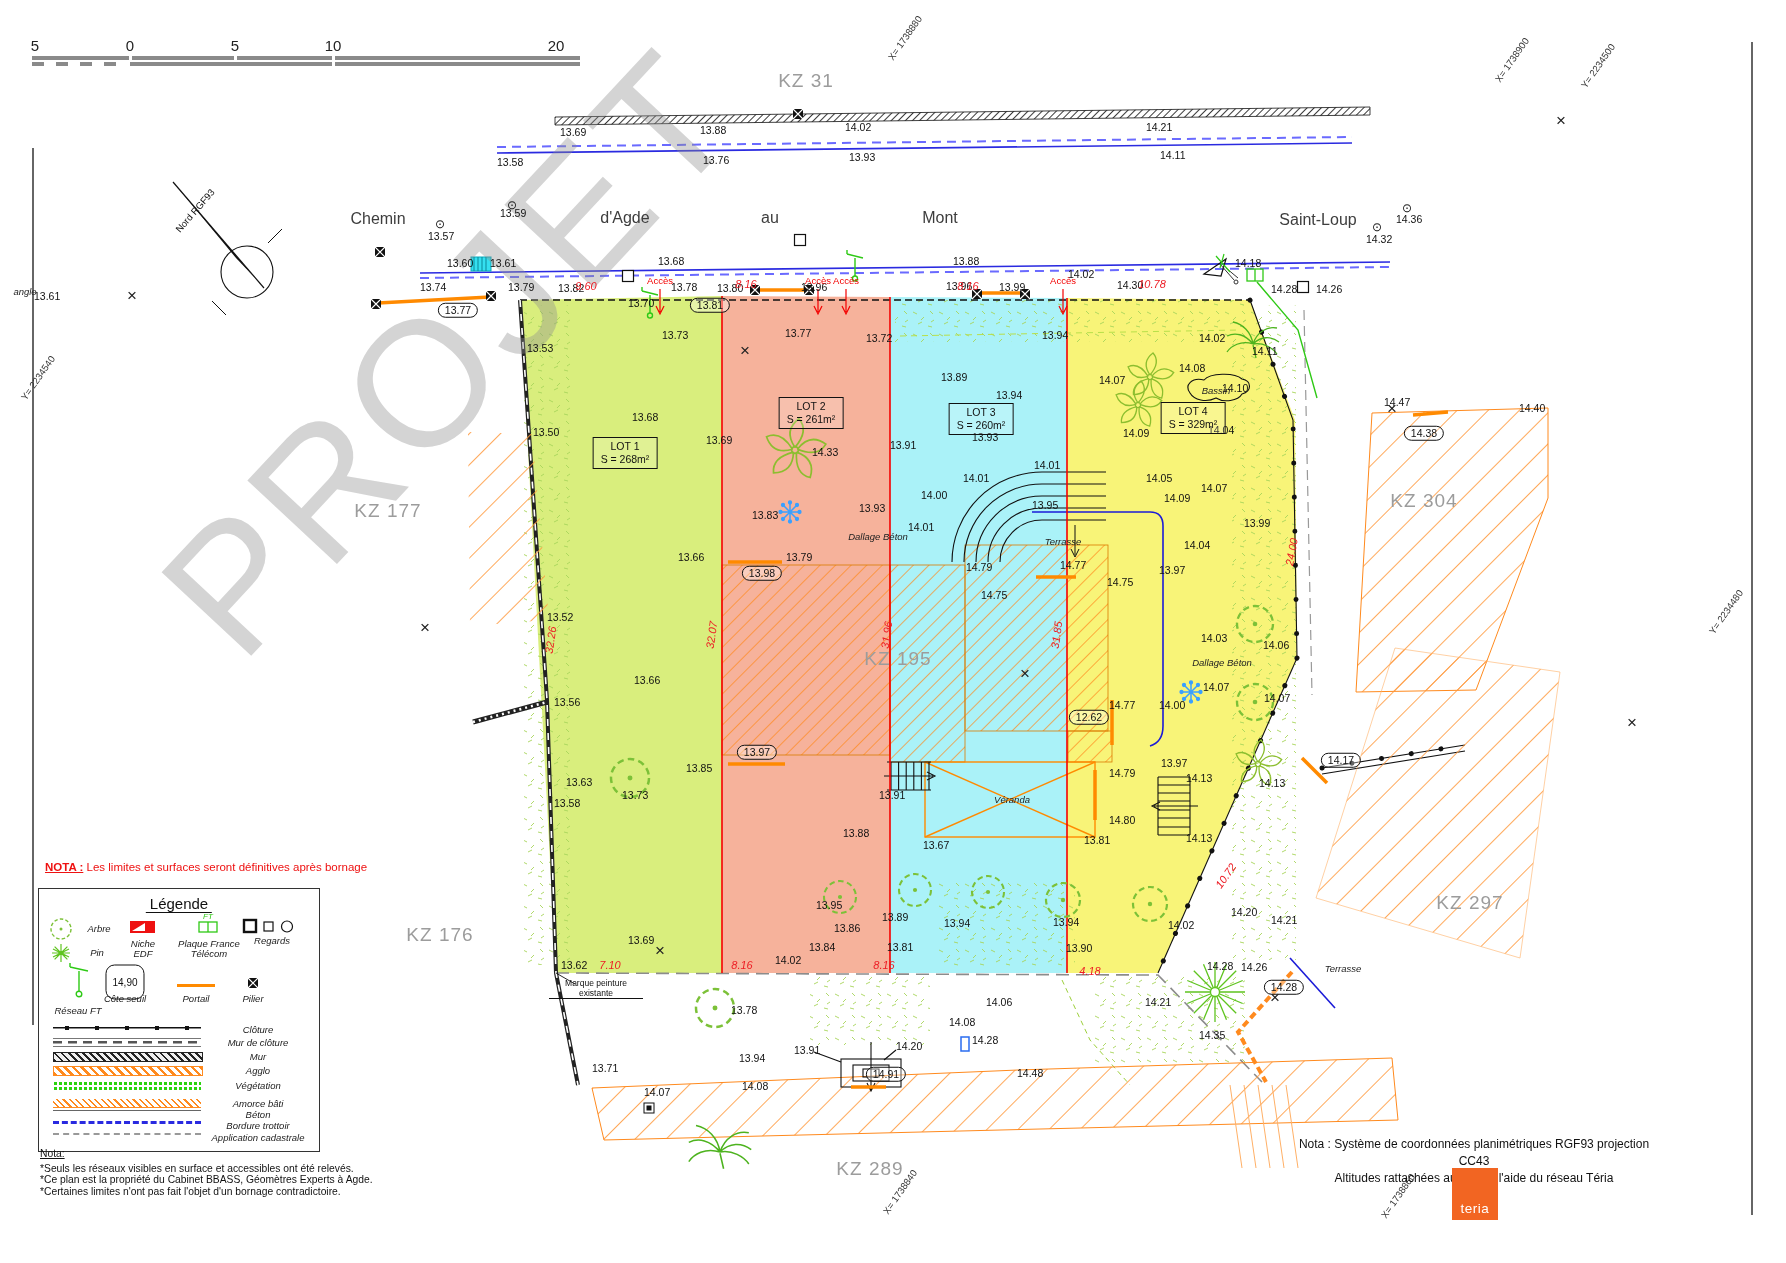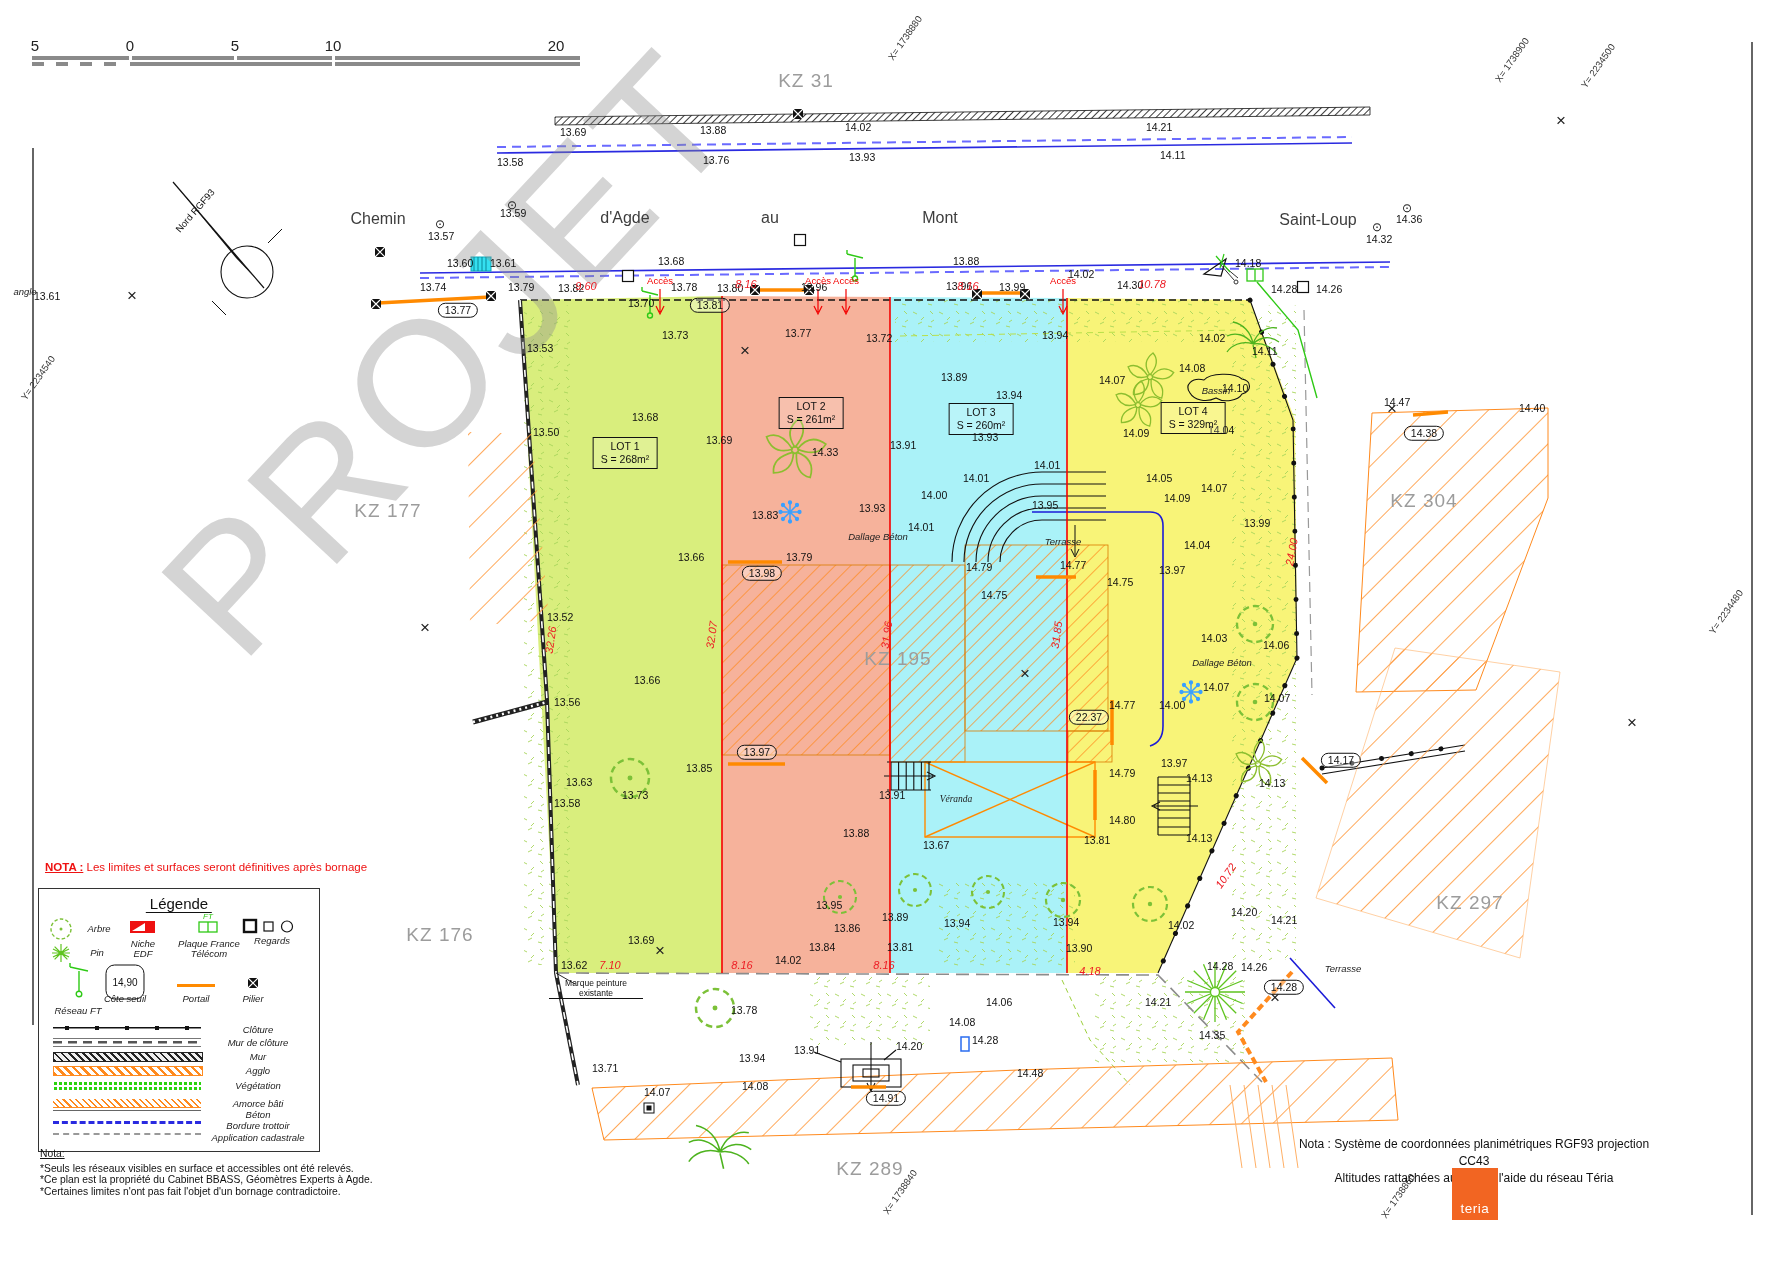--- a/index.html
+++ b/index.html
@@ -474,22 +474,22 @@
       <span class="lbl spot" style="left: 986px; top: 1002px;">14.06</span>
       <span class="lbl spot" style="left: 949px; top: 1022px;">14.08</span>
       <span class="lbl spot" style="left: 972px; top: 1040px;">14.28</span>
       <span class="lbl spot" style="left: 1145px; top: 1002px;">14.21</span>
       <span class="lbl spot" style="left: 794px; top: 1050px;">13.91</span>
       <span class="lbl spot" style="left: 896px; top: 1046px;">14.20</span>
       <span class="lbl oval" style="left: 458px; top: 310px;">13.77</span>
       <span class="lbl oval" style="left: 710px; top: 305px;">13.81</span>
       <span class="lbl oval" style="left: 762px; top: 573px;">13.98</span>
       <span class="lbl oval" style="left: 757px; top: 752px;">13.97</span>
-      <span class="lbl oval" style="left: 1089px; top: 717px;">22.37</span>
-      <span class="lbl oval" style="left: 886px; top: 1098px;">14.91</span>
+      <span class="lbl oval" style="left: 1089px; top: 717px;">12.62</span>
+      <span class="lbl oval" style="left: 886px; top: 1074px;">14.91</span>
       <span class="lbl oval" style="left: 1341px; top: 760px;">14.17</span>
       <span class="lbl oval" style="left: 1284px; top: 987px;">14.28</span>
       <span class="lbl oval" style="left: 1424px; top: 433px;">14.38</span>
       <span class="lbl dim" style="left: 586px; top: 286px;">9.60</span>
       <span class="lbl dim" style="left: 746px; top: 284px;">8.16</span>
       <span class="lbl dim" style="left: 968px; top: 286px;">8.16</span>
       <span class="lbl dim" style="left: 1152px; top: 284px;">10.78</span>
       <span class="lbl dim" style="left: 610px; top: 965px;">7.10</span>
       <span class="lbl dim" style="left: 742px; top: 965px;">8.16</span>
       <span class="lbl dim" style="left: 884px; top: 965px;">8.16</span>
@@ -514,21 +514,21 @@
       <span class="lbl street" style="left: 1318px; top: 220px;">Saint-Loup</span>
       <span class="lbl parcel" style="left: 806px; top: 80px;">KZ 31</span>
       <span class="lbl parcel" style="left: 388px; top: 510px;">KZ 177</span>
       <span class="lbl parcel" style="left: 440px; top: 934px;">KZ 176</span>
       <span class="lbl parcel" style="left: 898px; top: 658px;">KZ 195</span>
       <span class="lbl parcel" style="left: 1424px; top: 500px;">KZ 304</span>
       <span class="lbl parcel" style="left: 1470px; top: 902px;">KZ 297</span>
       <span class="lbl parcel" style="left: 870px; top: 1168px;">KZ 289</span>
       <span class="lbl noteit" style="left: 1063px; top: 542px;">Terrasse</span>
       <span class="lbl noteit" style="left: 1343px; top: 969px;">Terrasse</span>
-      <span class="lbl noteit" style="left: 956px; top: 800px; font-family: Liberation Serif, serif;">Véranda</span>
+      <span class="lbl noteit" style="left: 1012px; top: 800px;">Véranda</span>
       <span class="lbl noteit" style="left: 1216px; top: 391px;">Bassin</span>
       <span class="lbl noteit" style="left: 878px; top: 537px;">Dallage Béton</span>
       <span class="lbl noteit" style="left: 1222px; top: 663px;">Dallage Béton</span>
       <span class="lbl noteit" style="left: 25px; top: 292px;">angle</span>
       <span class="lbl cross" style="left: 132px; top: 295px;">×</span>
       <span class="lbl cross" style="left: 745px; top: 350px;">×</span>
       <span class="lbl cross" style="left: 425px; top: 627px;">×</span>
       <span class="lbl cross" style="left: 1025px; top: 673px;">×</span>
       <span class="lbl cross" style="left: 660px; top: 950px;">×</span>
       <span class="lbl cross" style="left: 1561px; top: 120px;">×</span>

